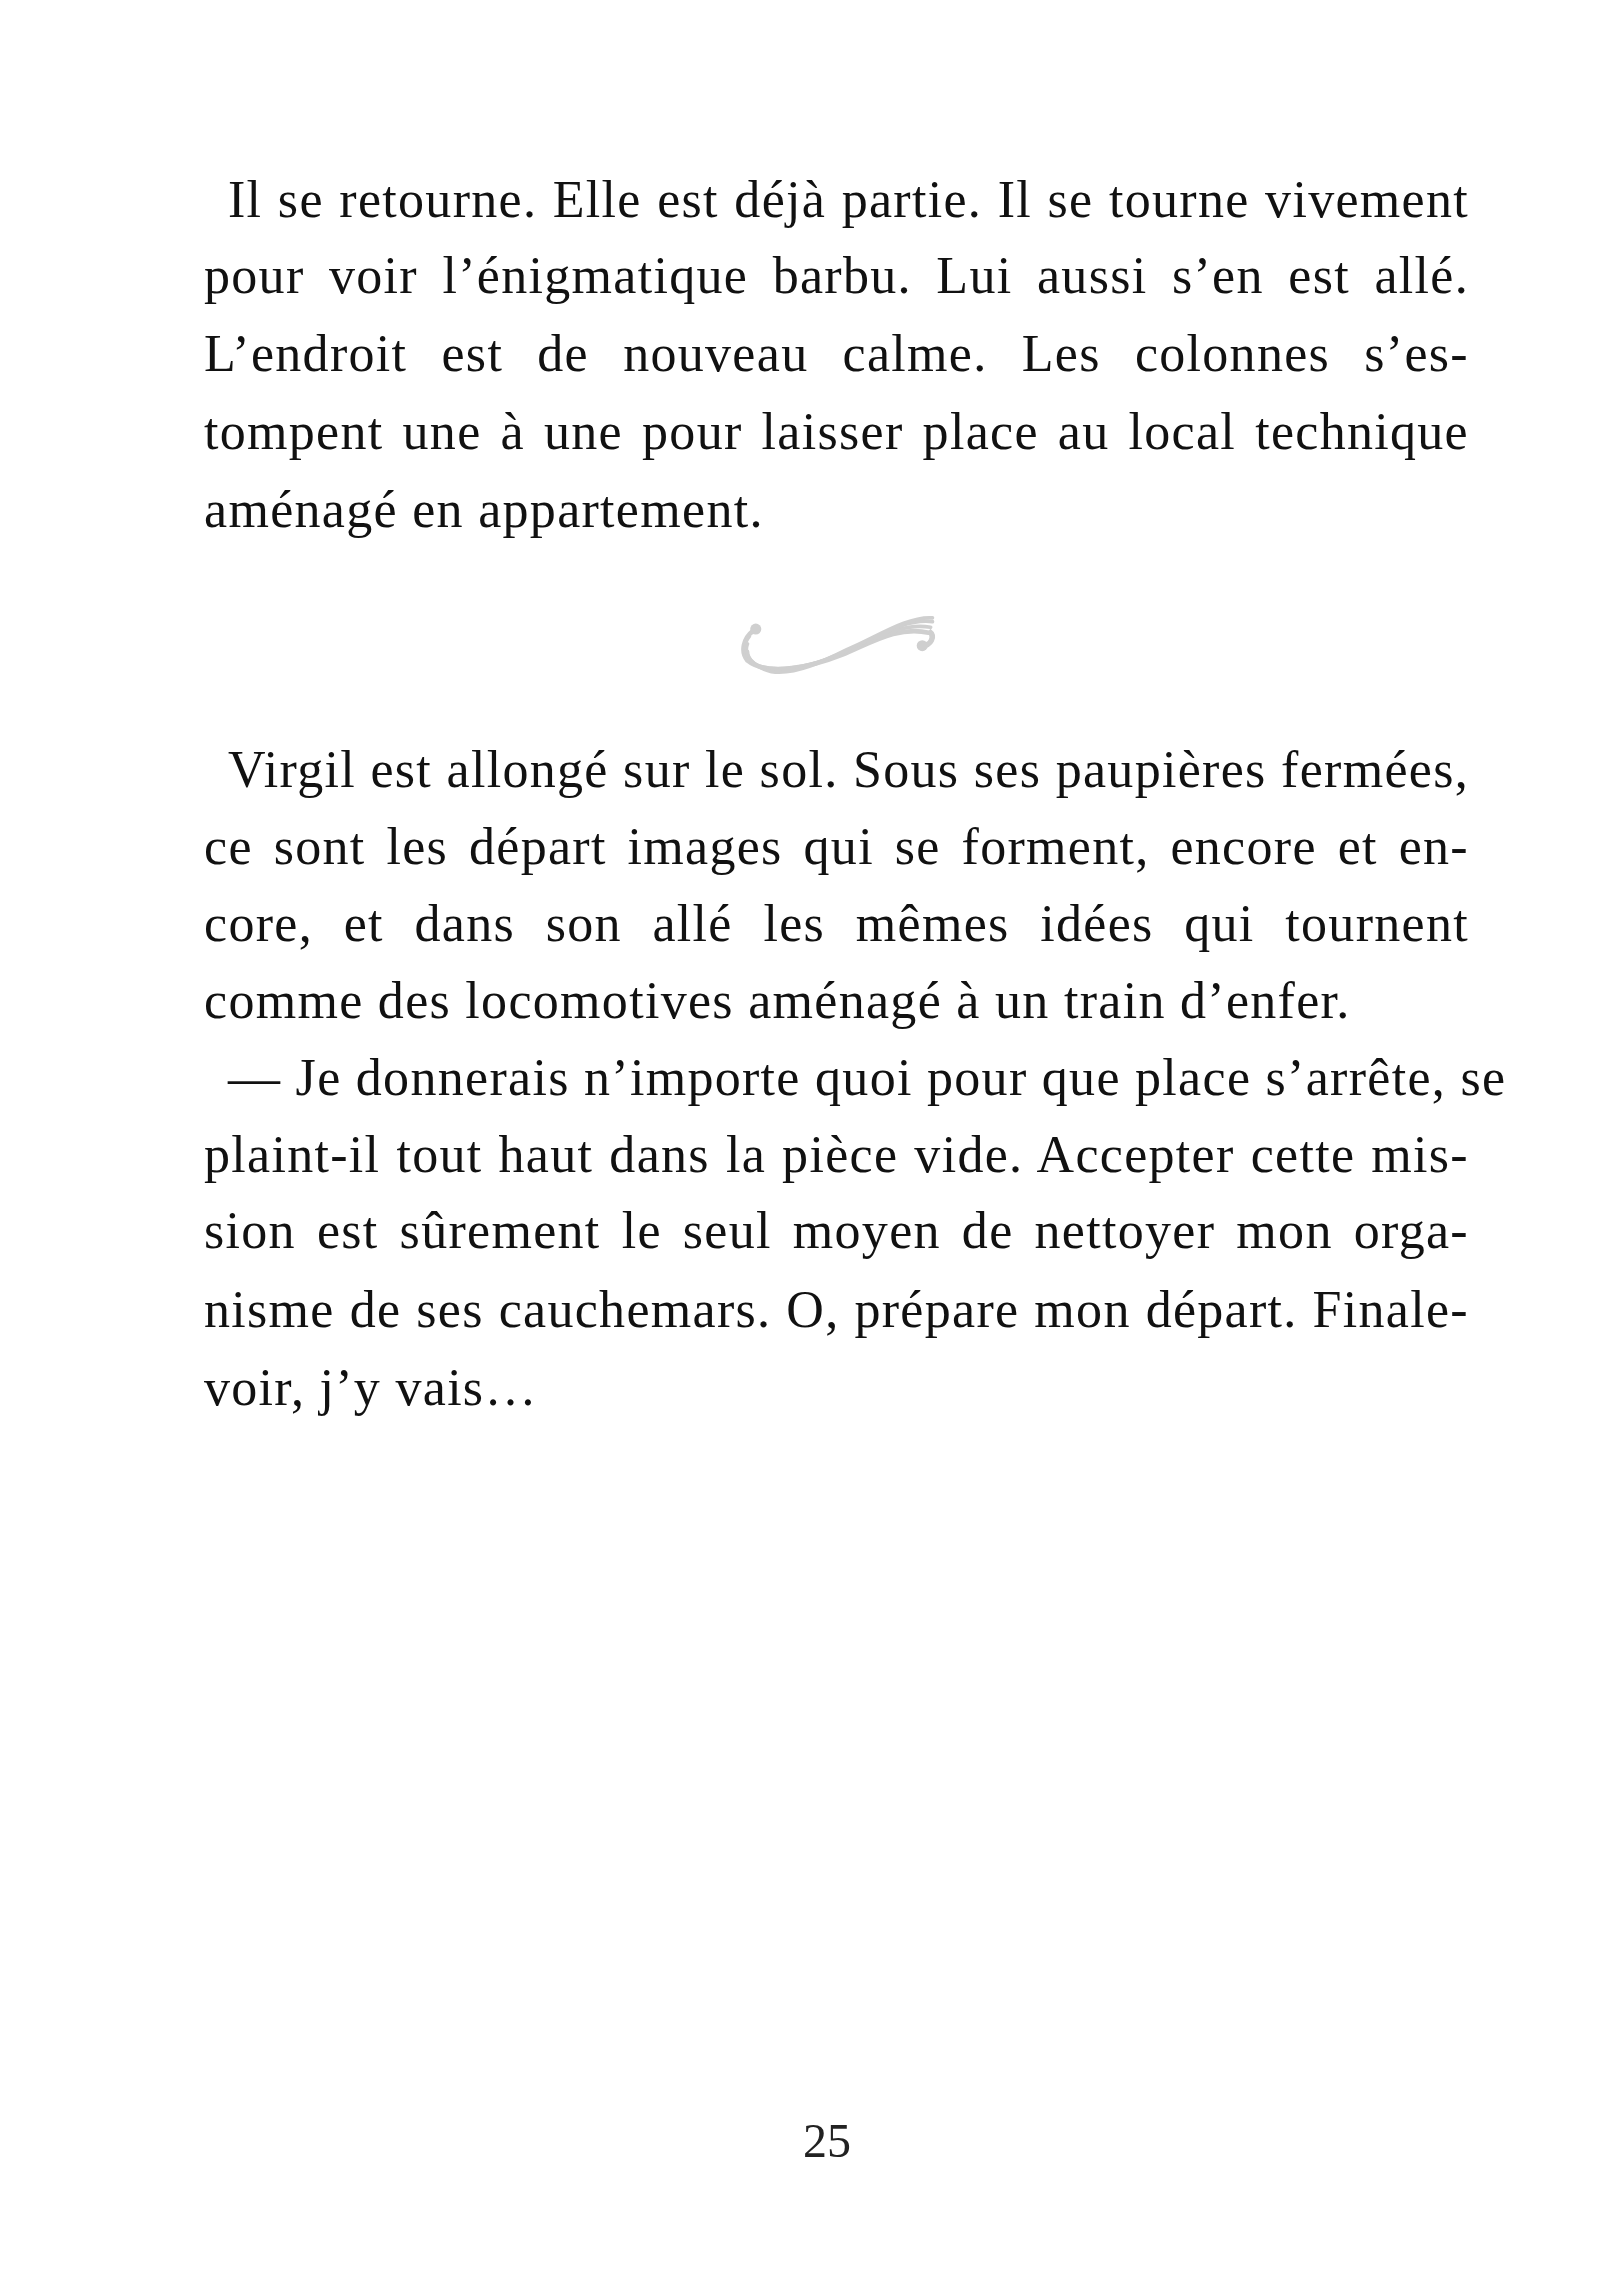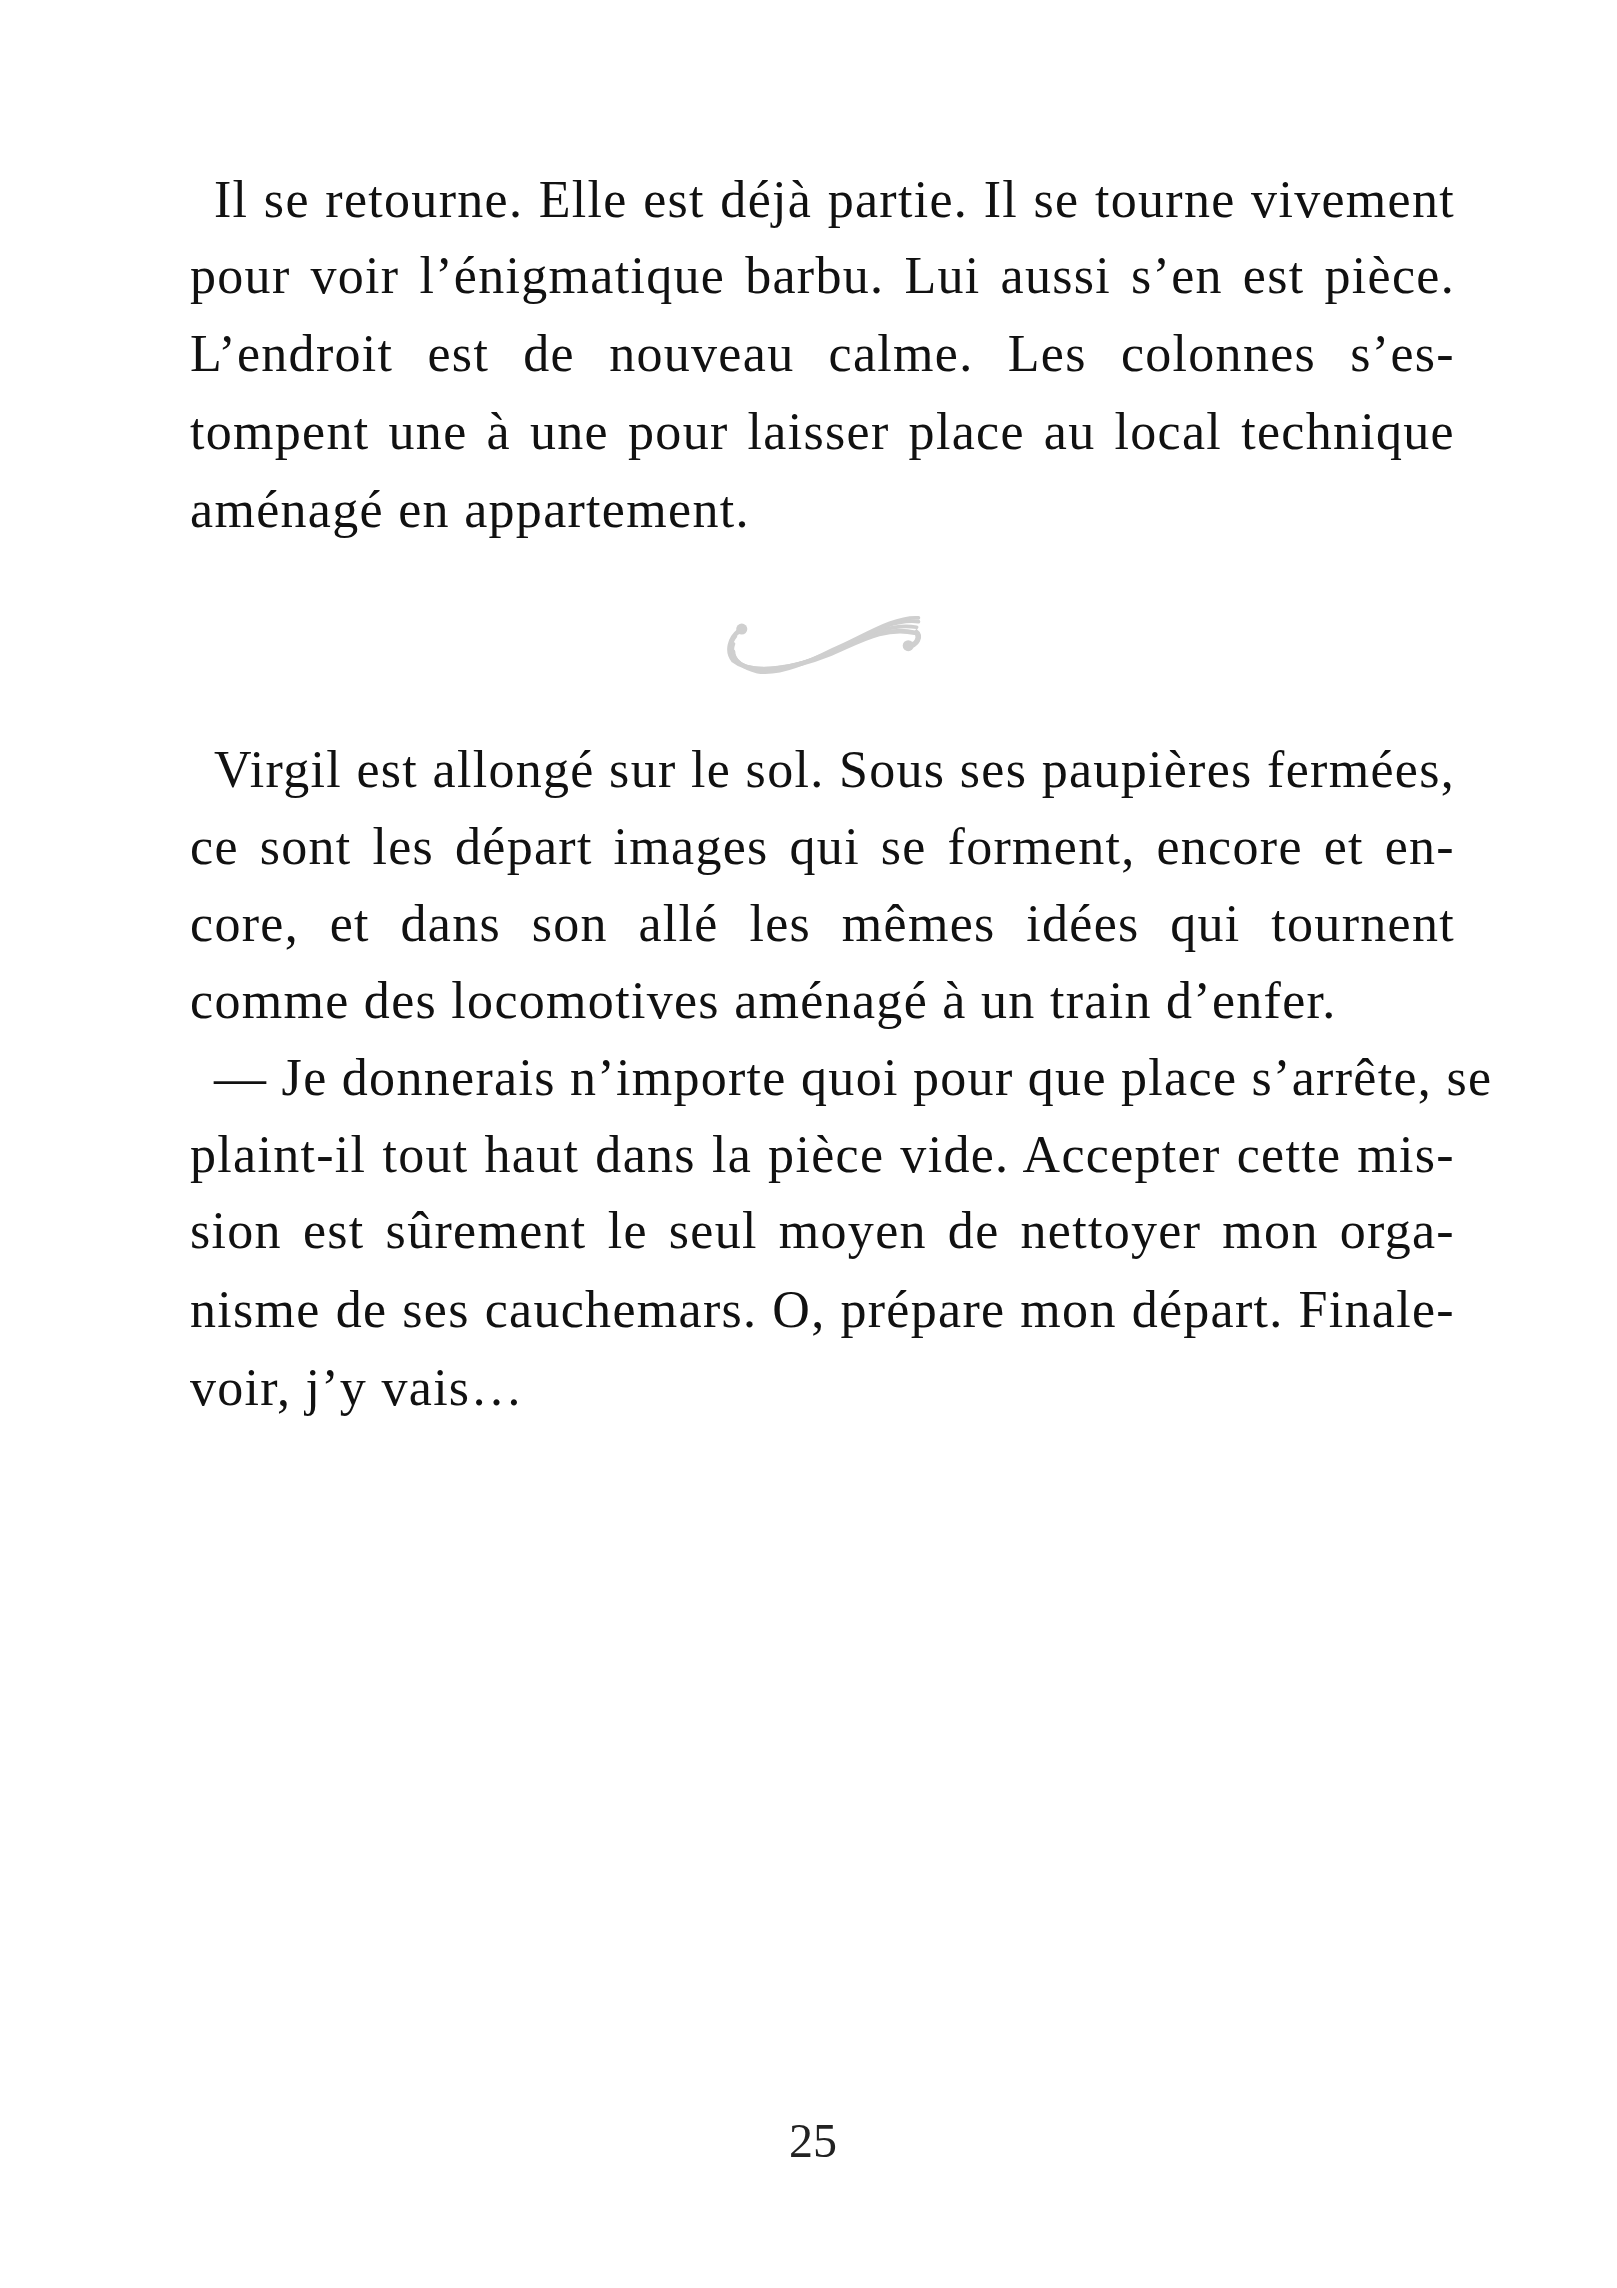--- a/index.html
+++ b/index.html
@@ -1,17 +1,17 @@
 <!DOCTYPE html>
 <html style="font-size:14.8px"><head>
 <meta charset="utf-8">
 <style>
   html, body { margin: 0; padding: 0; background: #ffffff; }
   body { width: 1618px; height: 2289px; position: relative; overflow: hidden; }
-  .page { position: absolute; left: 4px; top: 0; width: 1298px; height: 2289px; background: #ffffff; }
+  .page { position: absolute; left: 18px; top: 0; width: 1298px; height: 2289px; background: #ffffff; }
   .line {
     position: absolute;
     left: 186px;
     width: 1265px;
     height: 78px;
     line-height: 78px;
     font-family: "Liberation Serif", serif;
     font-size: 52px;
     letter-spacing: 1.3px;
     color: #111111;
@@ -29,21 +29,21 @@
     font-size: 48px; line-height: 52px; color: #222222;
   }
 </style>
 </head>
 <body>
 
 <div class="page">
 
   <div>
     <div class="line indent" style="top:161px">Il se retourne. Elle est déjà partie. Il se tourne vivement</div>
-    <div class="line" style="top:237px">pour voir l’énigmatique barbu. Lui aussi s’en est pièce.</div>
+    <div class="line" style="top:237px">pour voir l’énigmatique barbu. Lui aussi s’en est allé.</div>
     <div class="line" style="top:315px">L’endroit est de nouveau calme. Les colonnes s’es-</div>
     <div class="line" style="top:393px">tompent une à une pour laisser place au local technique</div>
     <div class="line last" style="top:471px">aménagé en appartement.</div>
   </div>
 
   <svg class="ornament" viewBox="0 0 214 80">
     <g fill="none" stroke="#cfcfcf" stroke-linecap="round">
       <path d="M14 28 C 4 36, 0 50, 8 60 C 30 78, 80 66, 110 54 C 140 42, 170 22, 204 30" stroke-width="5"></path>
       <path d="M10 34 C 2 44, 4 56, 16 64 C 40 76, 84 64, 112 52 C 142 40, 172 18, 206 24" stroke-width="4"></path>
       <path d="M8 42 C 4 52, 10 62, 24 68 C 50 76, 88 62, 114 50 C 144 38, 176 14, 208 18" stroke-width="4"></path>

